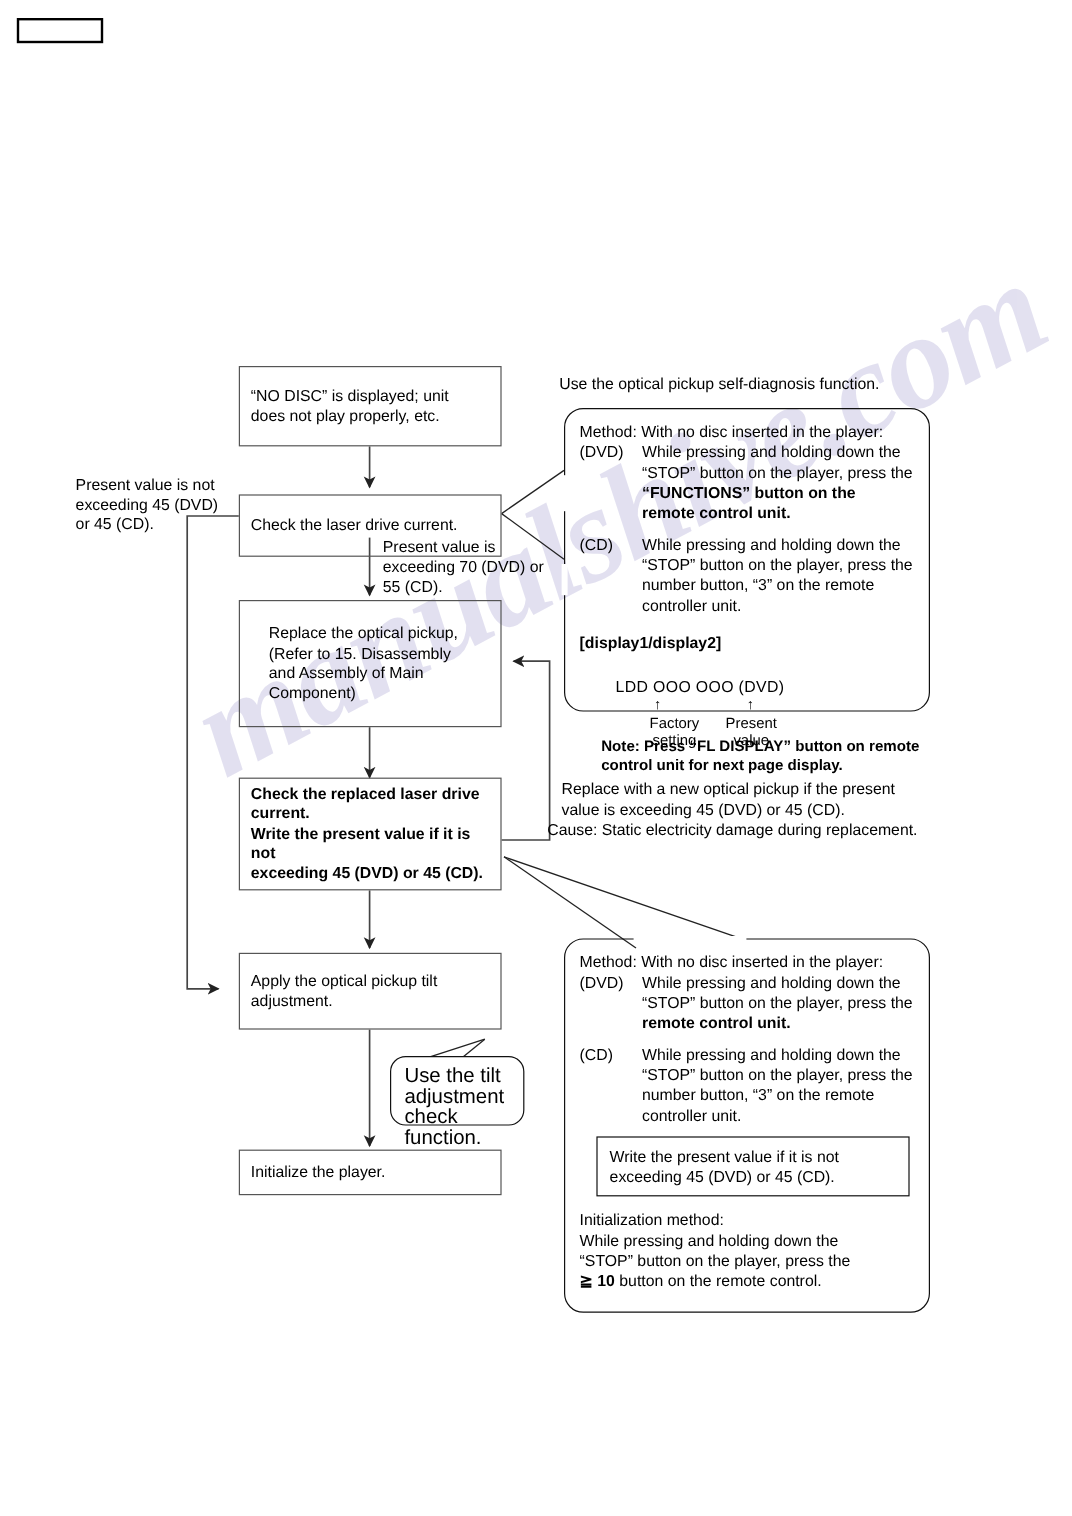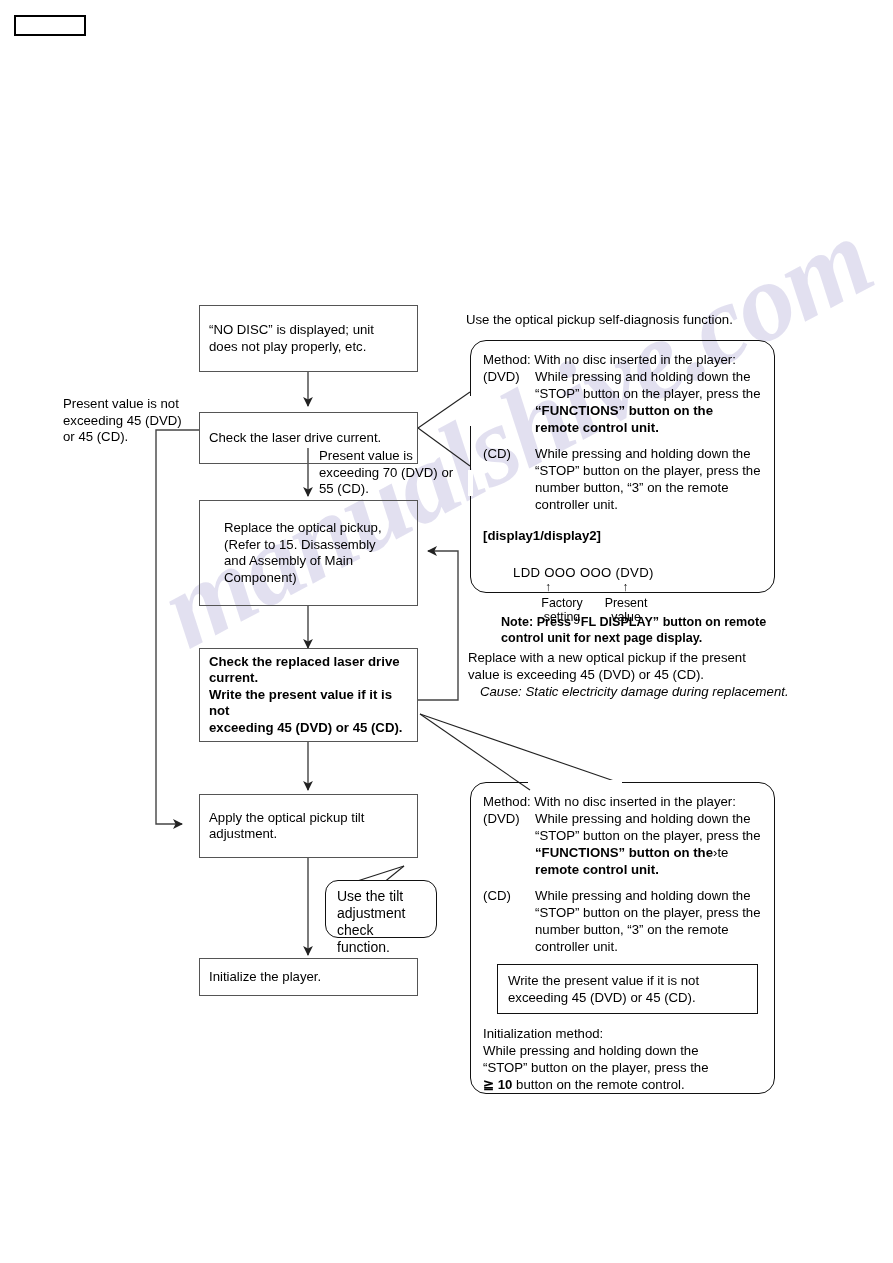--- a/index.html
+++ b/index.html
@@ -82,21 +82,21 @@
 
   
   .mask{position:absolute;background:#fff;}
 
   
   .bubble{
     position:absolute;
     border:1.5px solid #111;
     border-radius:13px;
     box-sizing:border-box;
-    font-size:14px;
+    font-size:17px;
     line-height:17px;
     padding:7px 11px;
     background:#fff;
   }
 
   
   .mrow{display:flex;}
   .mrow .tag{width:52px;flex:none;}
   .mrow .txt{flex:1;}
   .ind{padding-left:52px;}
@@ -251,33 +251,30 @@
 
   <div class="mask" style="left:468px;top:396px;width:5px;height:30px;"></div>
   <div class="mask" style="left:468px;top:470px;width:5px;height:26px;"></div>
 
   <div class="note" style="position:absolute;left:473px;top:615px;width:320px;white-space:pre-line;margin-left:28px;">Note: Press “FL DISPLAY” button on remote
 control unit for next page display.</div>
 
   <div class="lbl" style="left:468px;top:650px;width:330px;">Replace with a new optical pickup if the present
 value is exceeding 45 (DVD) or 45 (CD).</div>
 
-  <div class="lbl" style="left:480px;top:684px;width:340px;font-style:italic;">Cause:  Static electricity damage during replacement.</div>
+  <div class="lbl" style="left:456px;top:684px;width:340px;">Cause:  Static electricity damage during replacement.</div>
 
   <div class="callout" style="left:470px;top:782px;width:305px;height:312px;">
     <div class="inner">
       <div>Method: With no disc inserted in the player:</div>
       <div class="mrow">
         <div class="tag">(DVD)</div>
         <div class="txt">While pressing and holding down the</div>
       </div>
       <div class="ind">“STOP” button on the player, press the</div>
-      <div class="ind b" style="position:relative;">
-        <span>“FUNCTIONS” button on the</span><span style="font-weight:400;">›te</span>
-      </div>
       <div class="ind b">remote control unit.</div>
 
       <div class="mrow" style="margin-top:9px;">
         <div class="tag">(CD)</div>
         <div class="txt">While pressing and holding down the</div>
       </div>
       <div class="ind">“STOP” button on the player, press the</div>
       <div class="ind">number button, “3” on the remote</div>
       <div class="ind">controller unit.</div>
 

